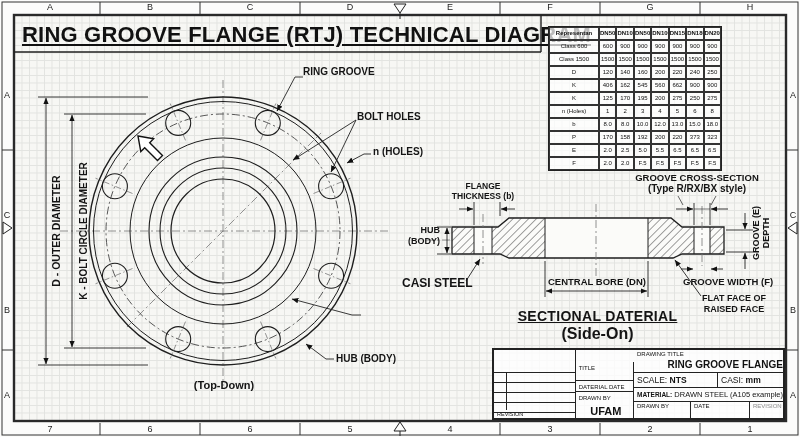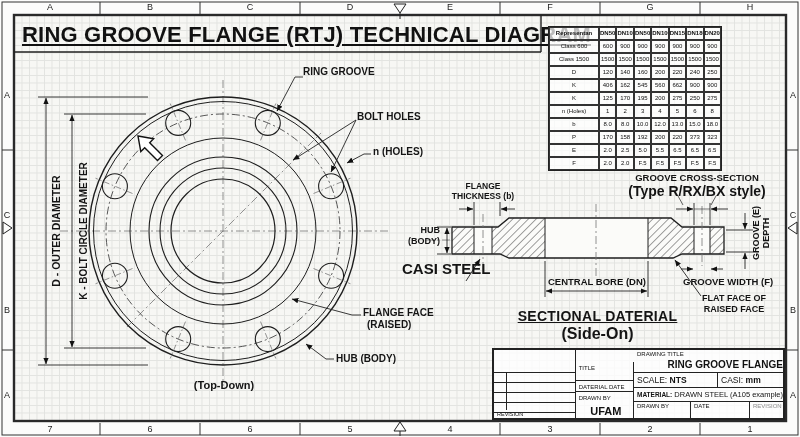--- a/index.html
+++ b/index.html
@@ -328,44 +328,40 @@
   <div>
       <span class="zone" style="left: 793px; top: 95px;">A</span>
       <span class="zone" style="left: 793px; top: 215px;">C</span>
       <span class="zone" style="left: 793px; top: 310px;">B</span>
       <span class="zone" style="left: 793px; top: 395px;">A</span>
     </div>
 
   <div class="lbl" style="left:303px;top:66px">RING GROOVE</div>
   <div class="lbl" style="left:357px;top:111px">BOLT HOLES</div>
   <div class="lbl" style="left:373px;top:146px">n (HOLES)</div>
-  <div class="lbl" style="left:363px;top:307px">
-    <div>FLANGE FACE</div>
-    <div style="padding-left:4px">(RAISED)</div>
-  </div>
   <div class="lbl" style="left:336px;top:353px">HUB (BODY)</div>
   <div class="vwrap" style="left:56px;top:231px">D - OUTER DIAMETER</div>
   <div class="vwrap" style="left:84px;top:231px;font-size:10px">K - BOLT CIRCLE DIAMETER</div>
   <div class="lbl center" style="left:154px;top:379px;width:140px">
     <div class="vt2">(Top-Down)</div>
   </div>
 
   <div class="lbl center sz85" style="left:446px;top:181px;width:74px">
     <div>FLANGE</div>
     <div>THICKNESS (b)</div>
   </div>
   <div class="lbl center" style="left:628px;top:172px;width:138px">
     <div style="font-size:9.5px">GROOVE CROSS-SECTION</div>
-    <div style="font-size:14px">(Type R/RX/BX style)</div>
+    <div style="font-size:10px">(Type R/RX/BX style)</div>
   </div>
   <div class="lbl" style="left:396px;top:225px;width:44px;text-align:right;font-size:9px">
     <div>HUB</div>
     <div>(BODY)</div>
   </div>
-  <div class="lbl" style="left:402px;top:260px;font-size:15px">CASI STEEL</div>
+  <div class="lbl" style="left:402px;top:276px;font-size:12px">CASI STEEL</div>
   <div class="lbl center" style="left:544px;top:276px;width:106px;font-size:9.5px">CENTRAL BORE (DN)</div>
   <div class="vwrap center" style="left:761px;top:233px;font-size:9px;font-weight:700">
     <div>GROOVE (E)</div>
     <div>DEPTH</div>
   </div>
   <div class="lbl" style="left:683px;top:276px;font-size:9.5px">GROOVE WIDTH (F)</div>
   <div class="lbl center" style="left:698px;top:293px;width:72px;font-size:9px">
     <div>FLAT FACE OF</div>
     <div>RAISED FACE</div>
   </div>

